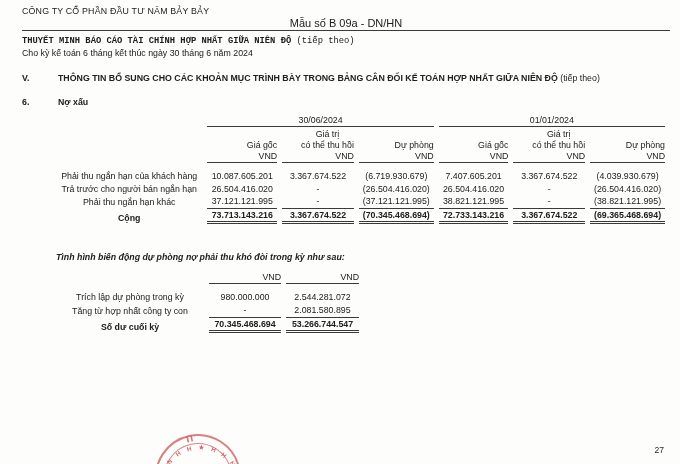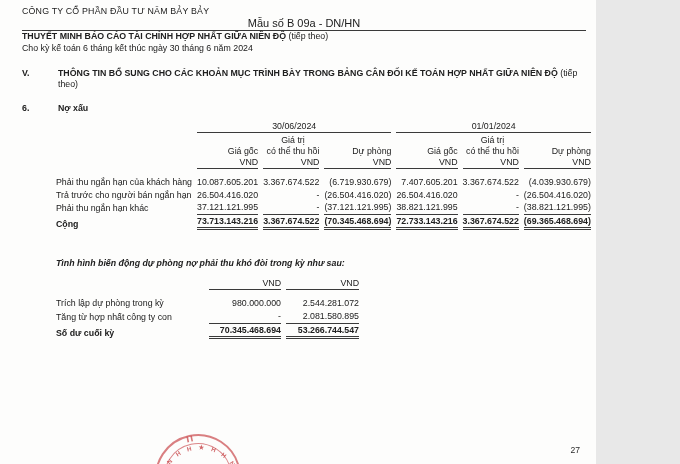--- a/index.html
+++ b/index.html
@@ -1,48 +1,48 @@
 <!DOCTYPE html>
 <html><head>
 <meta charset="utf-8">
 <style>
   html,body{margin:0;padding:0;background:#e8e8e8;}
   .page{
     position:relative;
-    width:596px;height:464px;
+    width:680px;height:464px;
     background:#fdfdfc;
     overflow:hidden;
     font-family:"Liberation Sans", sans-serif;
     font-size:8.8px;
     color:#202020;
     box-sizing:border-box;
   }
   .content{padding:5px 10px 0 22px;}
   .hdr-company{font-size:8.8px;letter-spacing:.2px;line-height:12px;}
   .hdr-block{border-bottom:1.3px solid #3a3a3a;padding-bottom:1px;}
   .hdr-form{text-align:center;line-height:12px;font-size:11px;}
-  .doc-title{font-weight:bold;line-height:11.5px;}
+  .doc-title{margin-top:5px;font-weight:bold;line-height:11.5px;font-family:Liberation Mono, monospace;}
   .doc-title .normal{font-weight:normal;}
   .doc-sub{line-height:11.5px;}
   .sec-row{display:flex;margin-top:14px;font-weight:bold;line-height:11px;}
   .sec-no{width:36px;flex:0 0 36px;}
   .sec-row .normal{font-weight:normal;}
   .note-row{display:flex;margin-top:13px;font-weight:bold;line-height:11px;}
 
   table{border-collapse:separate;border-spacing:5px 0;margin-left:29px;}
   td{padding:0;vertical-align:bottom;white-space:nowrap;font-size:8.8px;}
   .num{text-align:right;}
   .rule{border-bottom:1px solid #3a3a3a;}
   .grp-cell{text-align:center;border-bottom:1px solid #3a3a3a;line-height:12px;}
   .t1{margin-top:6px;}
   .sub td{line-height:10.5px;padding-top:2px;}
   .sub .two{display:inline-block;text-align:center;}
   .vnd td{line-height:12px;}
   .sp td{height:7px;}
-  .brow td{line-height:12.6px;}
+  .brow td{line-height:12.6px;text-align:center;}
   .total td{font-weight:bold;}
   .total .num{border-bottom:3px double #3a3a3a;}
 
   .move-heading{margin-top:28px;margin-left:34px;font-weight:bold;font-style:italic;line-height:11px;}
   .t2{margin-top:8px;}
   .t2 .hdr td{line-height:11.5px;}
   .bold td{font-weight:bold;}
   .dbl{border-bottom:3px double #3a3a3a;margin-top:25px;}
 
   .pageno{position:absolute;right:16px;top:445px;font-size:8.6px;color:#2a2a2a;}

